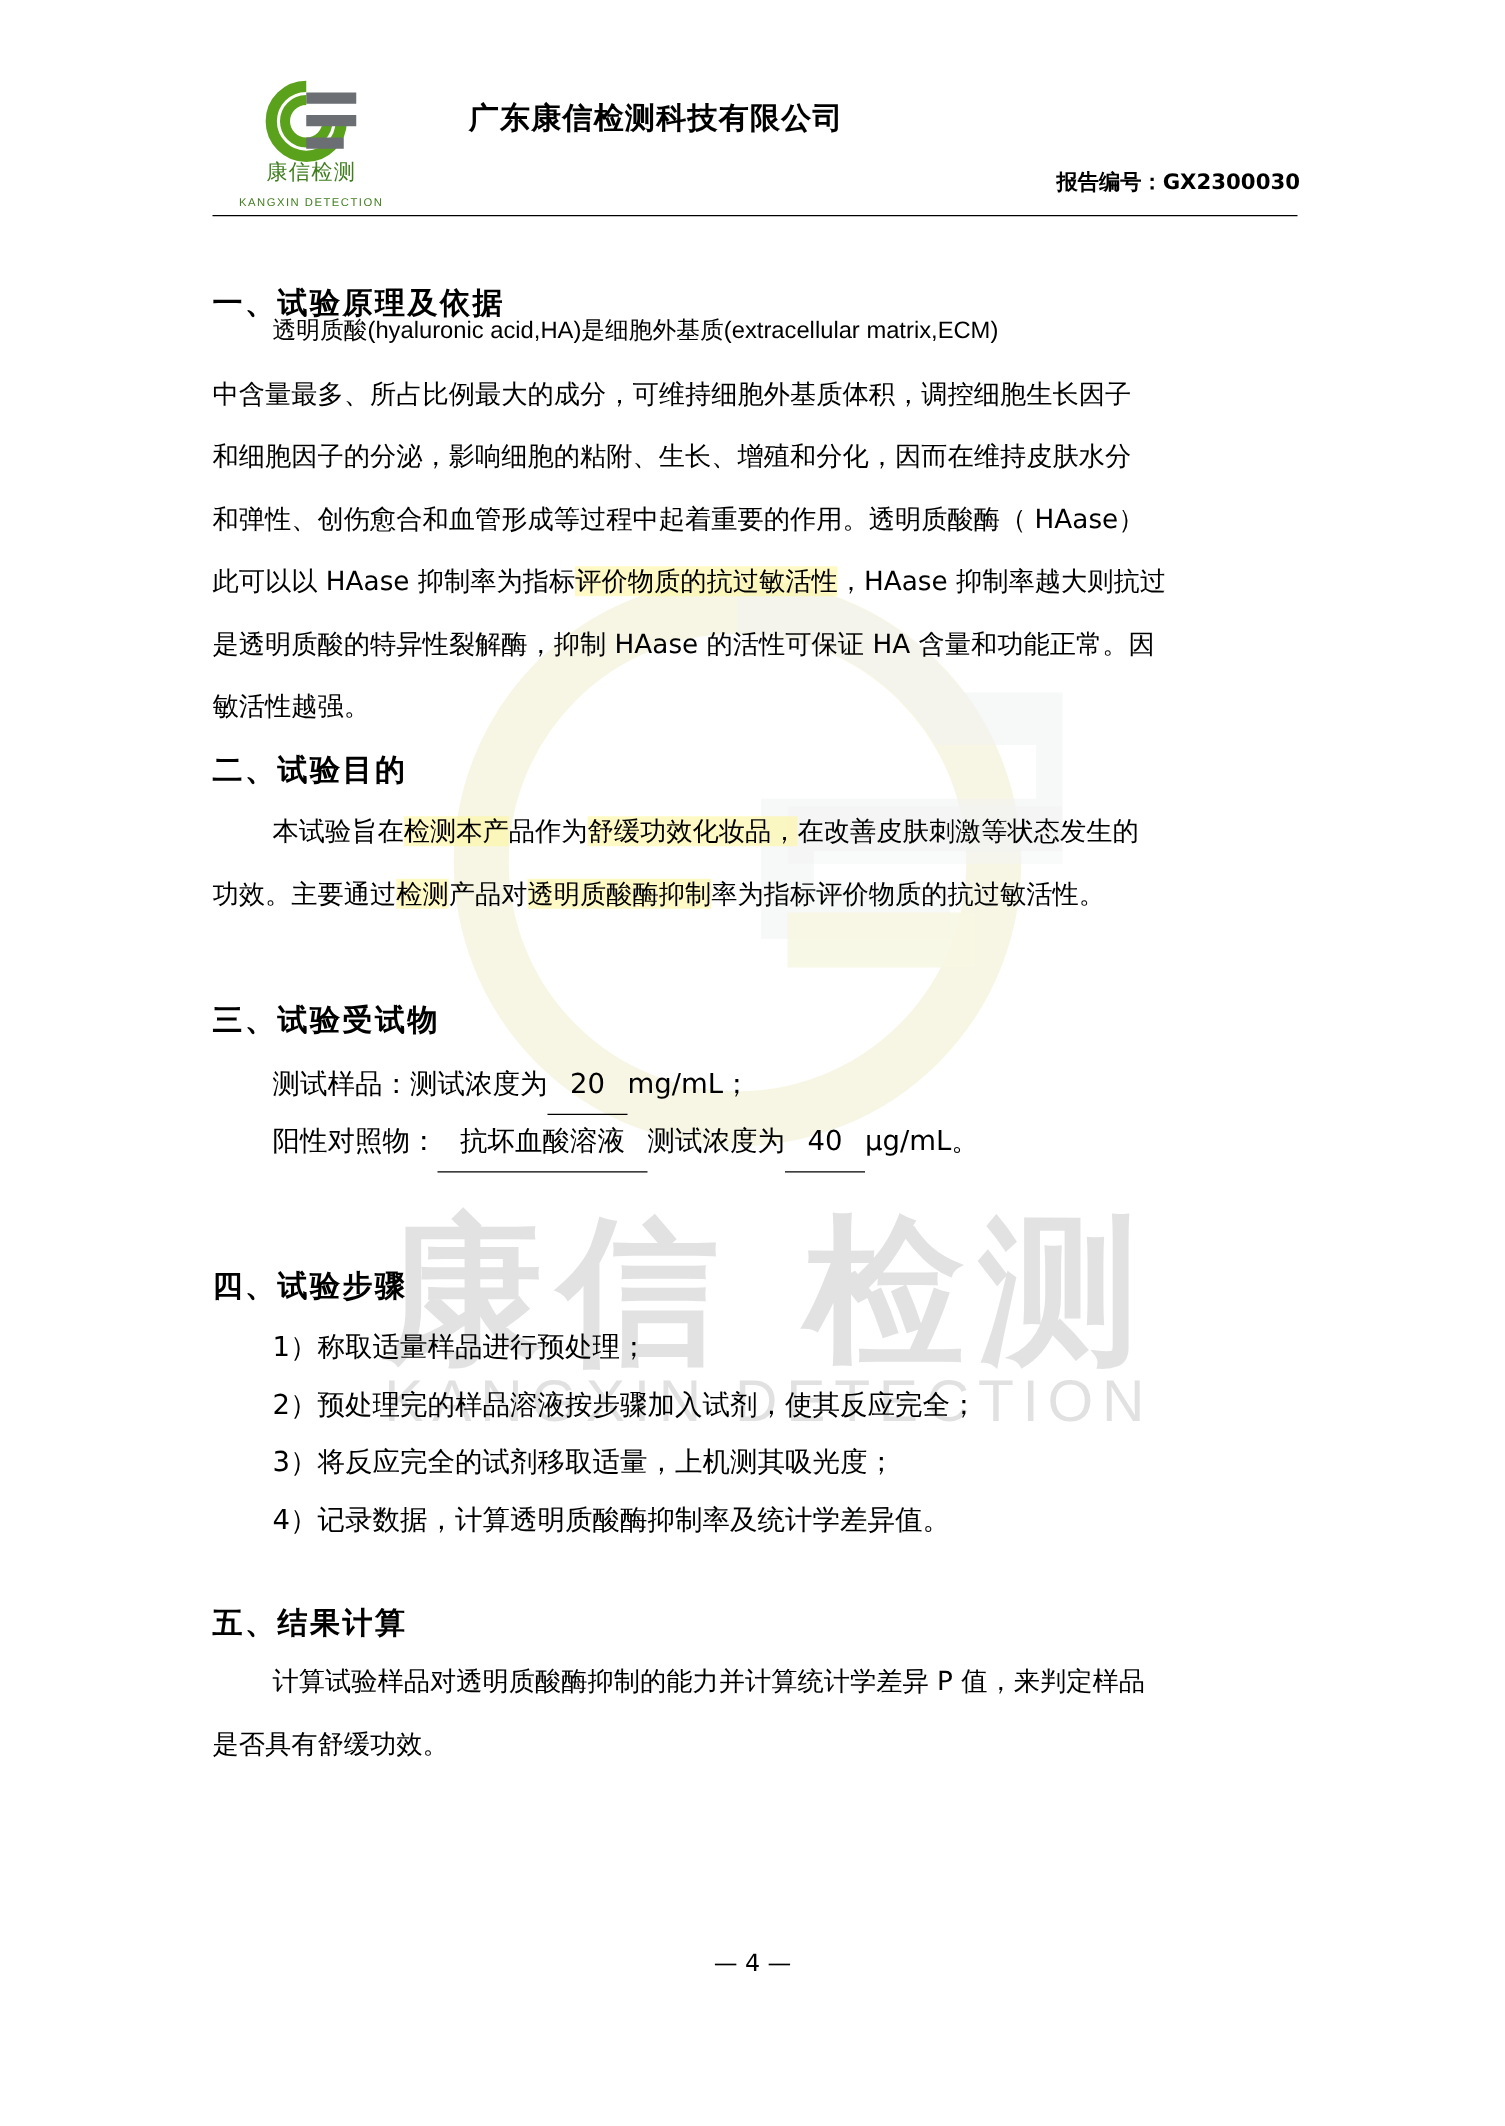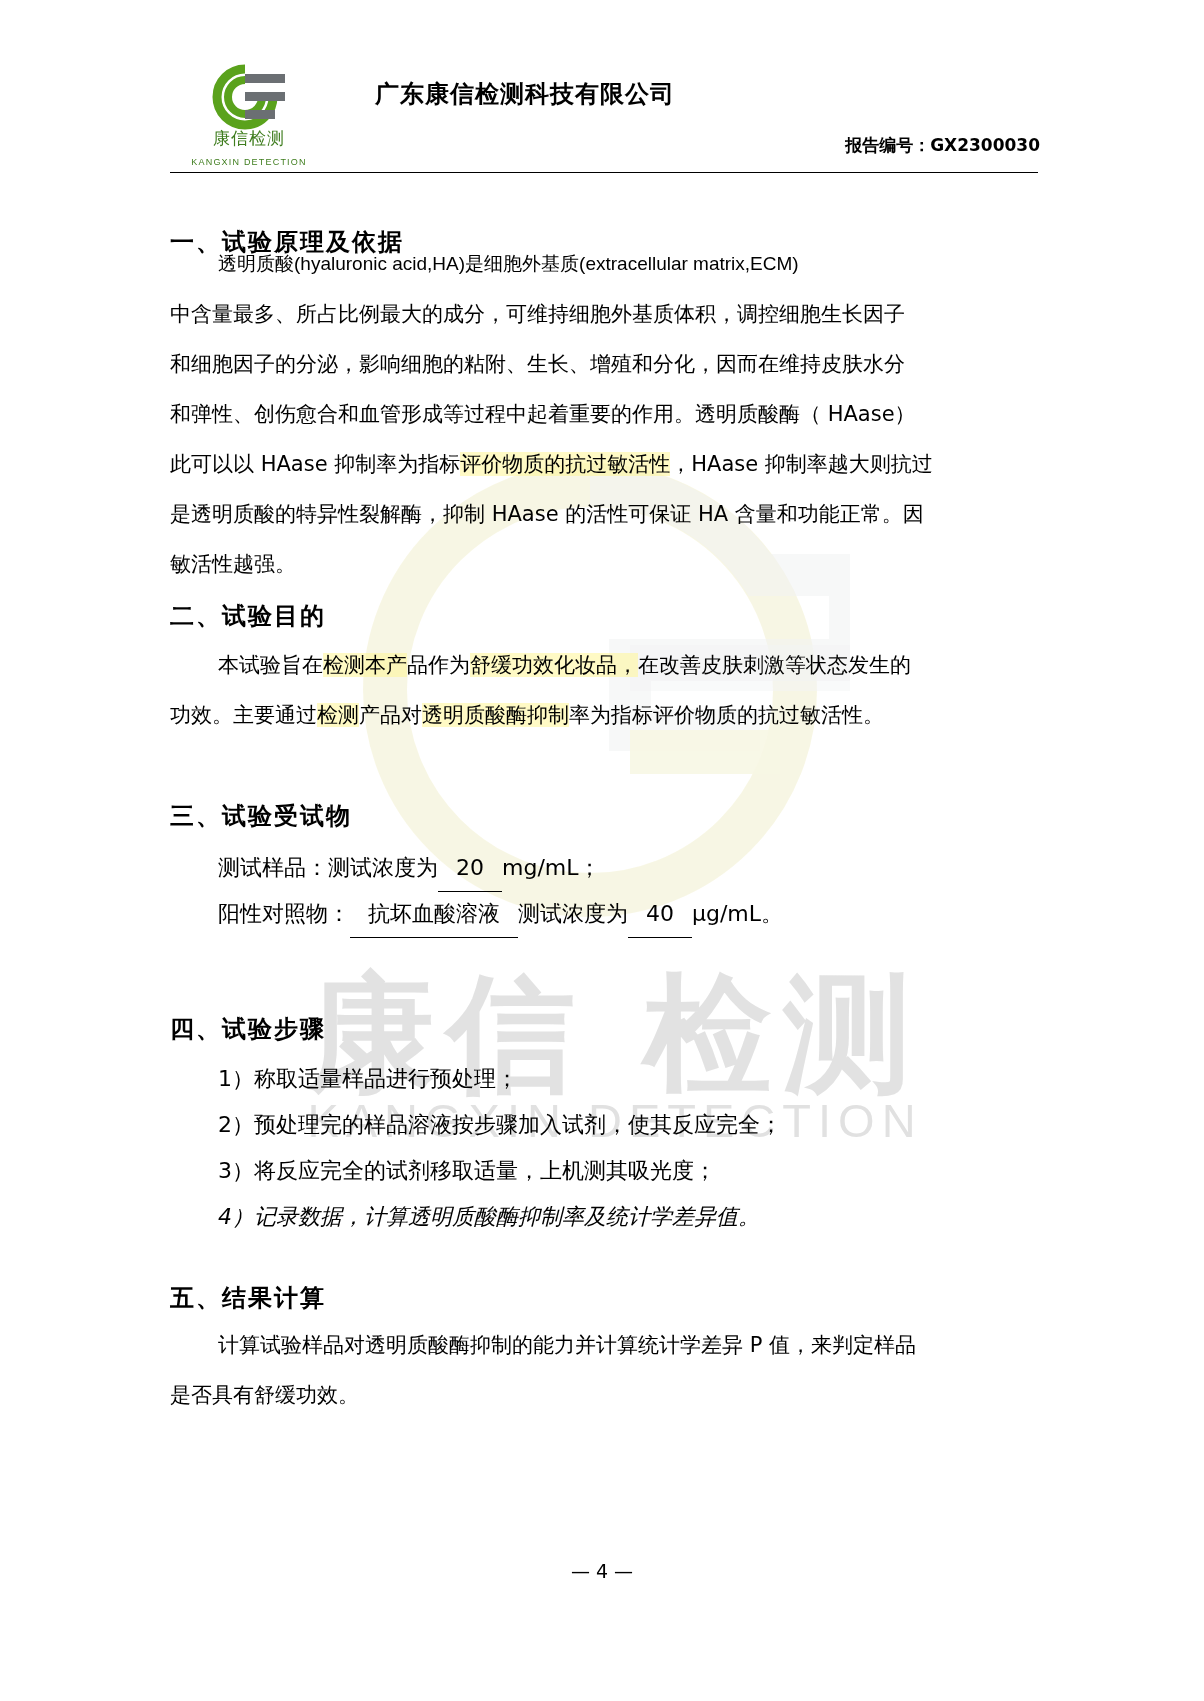--- a/index.html
+++ b/index.html
@@ -264,21 +264,21 @@
 
     <div class="line" style="left:218px; top:891px;">
       <span>阳性对照物：</span><span class="ul" style="min-width:160px;">抗坏血酸溶液</span><span>测试浓度为</span><span class="ul" style="min-width:56px;">40</span><span>μg/mL。</span>
     </div>
 
     <div class="sec-title" style="left:170px; top:1013px;">四、试验步骤</div>
 
     <div class="line" style="left:218px; top:1056px;">1）称取适量样品进行预处理；</div>
     <div class="line" style="left:218px; top:1102px;">2）预处理完的样品溶液按步骤加入试剂，使其反应完全；</div>
     <div class="line" style="left:218px; top:1148px;">3）将反应完全的试剂移取适量，上机测其吸光度；</div>
-    <div class="line" style="left:218px; top:1194px;font-style:italic;">4）记录数据，计算透明质酸酶抑制率及统计学差异值。</div>
+    <div class="line" style="left:218px; top:1194px;">4）记录数据，计算透明质酸酶抑制率及统计学差异值。</div>
 
     <div class="sec-title" style="left:170px; top:1282px;">五、结果计算</div>
 
     <div class="para" style="left:170px; top:1320px; width:868px;">
       <div style="text-indent:48px;"><span>计算试验样品对透明质酸酶抑制的能力并计算统计学差异 P 值，来判定样品</span></div>
       <div><span>是否具有舒缓功效。</span></div>
     </div>
 
     <div class="footer">— 4 —</div>
 

